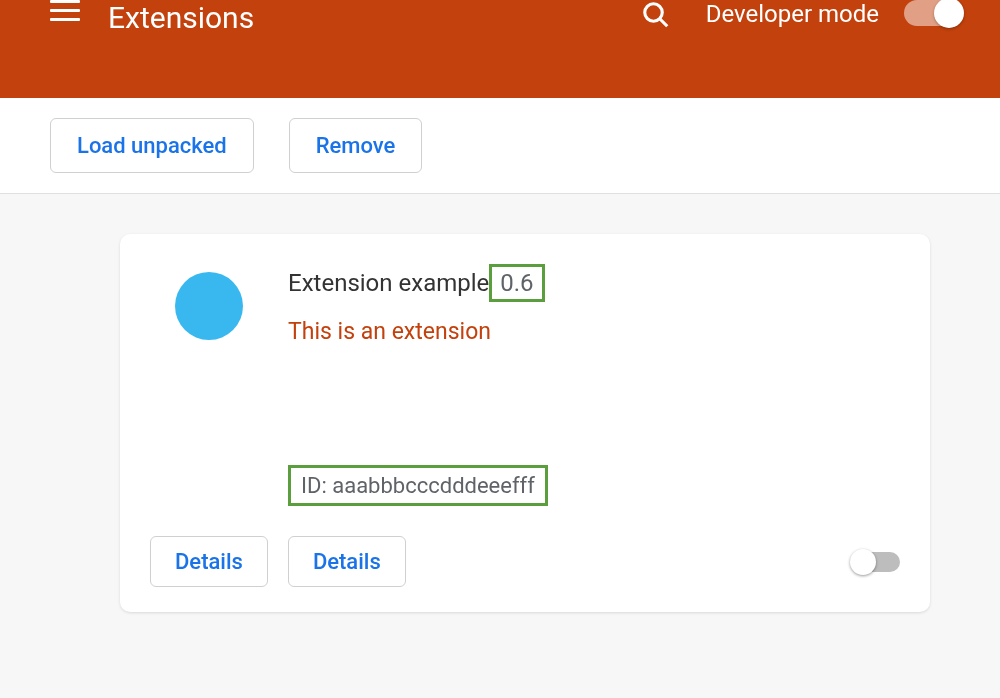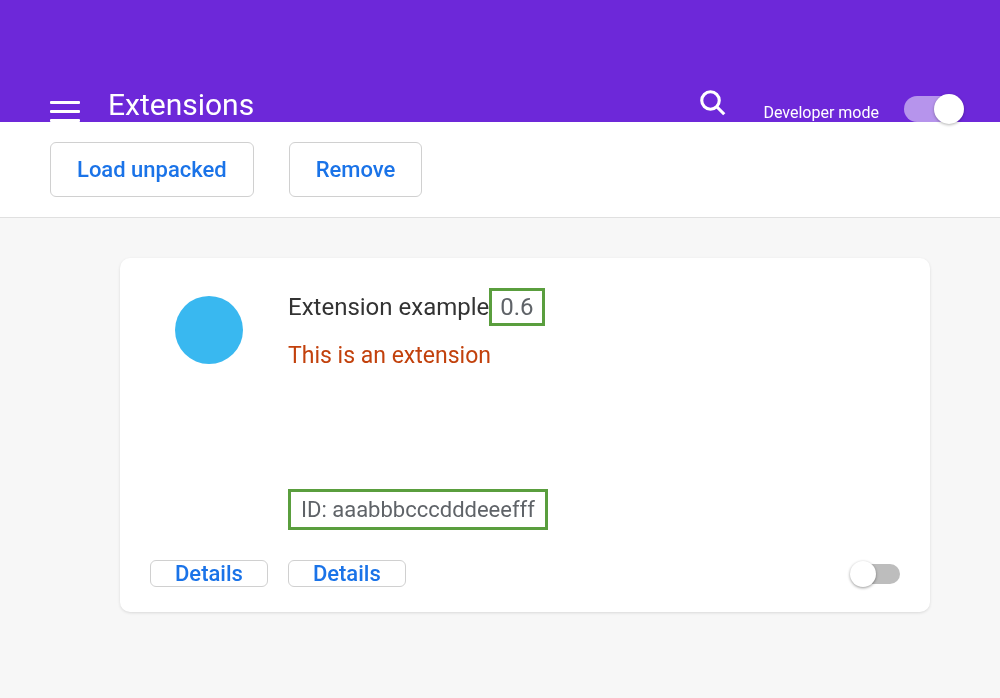--- a/index.html
+++ b/index.html
@@ -8,24 +8,24 @@
       padding: 0;
     }
     body {
       font-family: -apple-system, BlinkMacSystemFont, 'Segoe UI', Roboto, Arial, sans-serif;
       background: #fff;
       width: 1000px;
       height: 698px;
       overflow: hidden;
     }
     .header {
-      background: #6d28d9;
-      height: 122px;
-      display: flex;
-      align-items: flex-end;
+      background: #c2410c;
+      height: 98px;
+      display: flex;
+      align-items: flex-start;
       padding: 0 40px 0 50px;
       color: #fff;
     }
     .menu-icon {
       display: flex;
       flex-direction: column;
       justify-content: center;
       gap: 6px;
       margin-right: 28px;
       cursor: pointer;
@@ -40,21 +40,21 @@
     .header-title {
       font-size: 30px;
       font-weight: 400;
       flex: 1;
     }
     .search-icon {
       margin-right: 35px;
       cursor: pointer;
     }
     .dev-mode-label {
-      font-size: 16px;
+      font-size: 24px;
       font-weight: 400;
       margin-right: 25px;
     }
     .toggle-switch {
       width: 56px;
       height: 26px;
       background: rgba(255,255,255,0.5);
       border-radius: 13px;
       position: relative;
       cursor: pointer;
@@ -154,21 +154,21 @@
     }
     .card-bottom {
       display: flex;
       align-items: center;
       gap: 20px;
     }
     .card-btn {
       background: #fff;
       border: 1px solid #d0d0d0;
       border-radius: 6px;
-      padding: 0 24px;
+      padding: 12px 24px;
       font-size: 22px;
       font-weight: 500;
       color: #1a73e8;
       cursor: pointer;
       font-family: inherit;
       text-align: center;
     }
     .spacer {
       flex: 1;
     }

